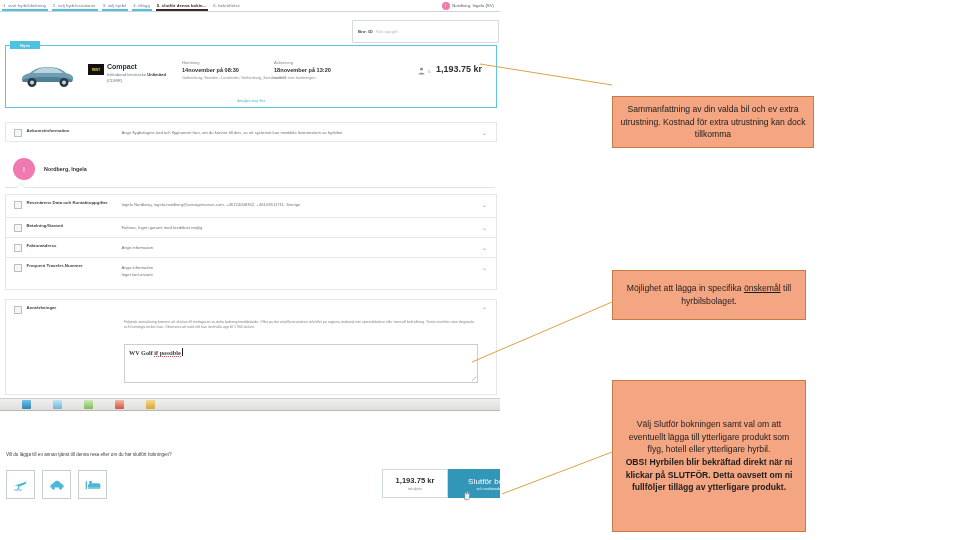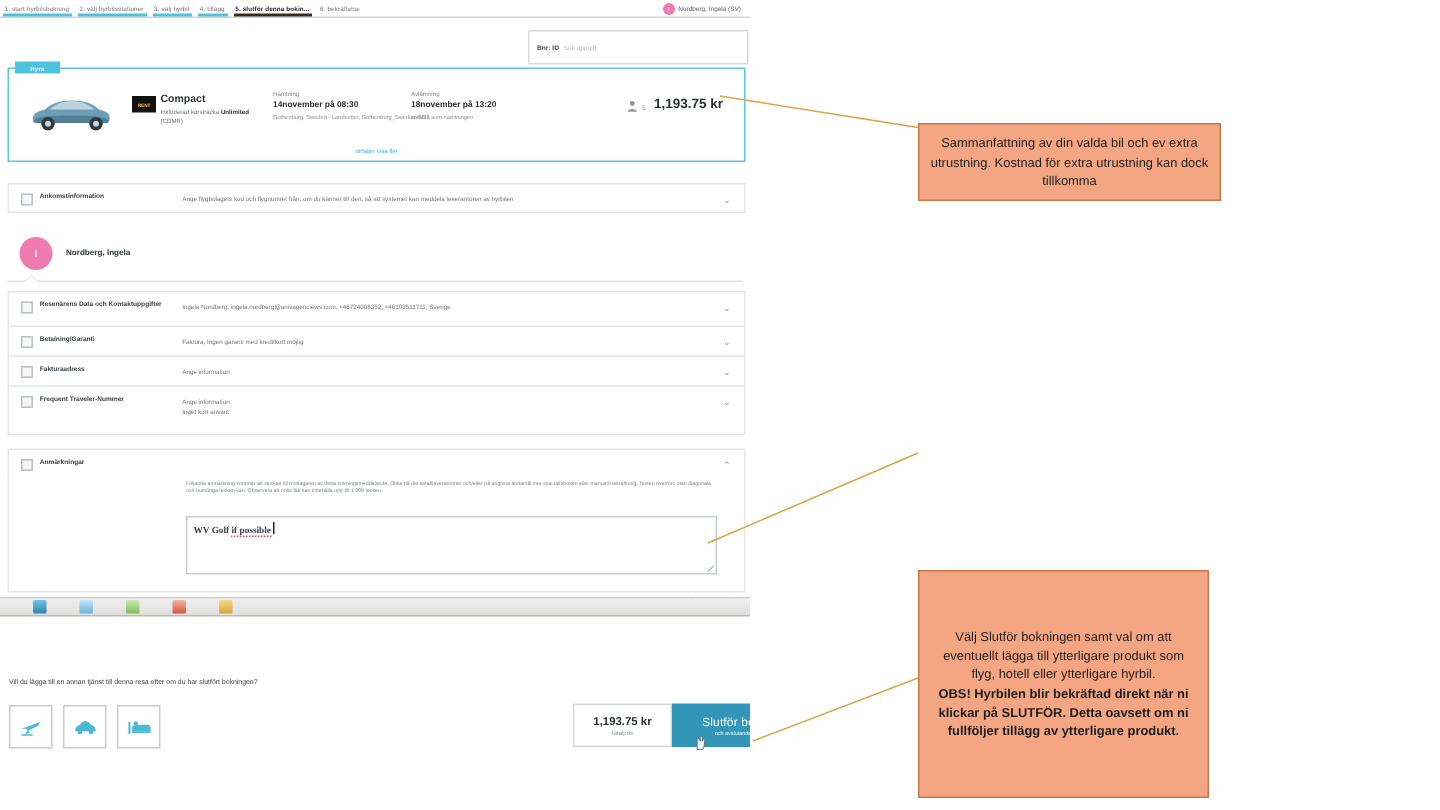--- a/index.html
+++ b/index.html
@@ -390,23 +390,28 @@
   <svg class="leader" style="left:470px;top:60px;width:160px;height:60px;">
     <line x1="142" y1="25" x2="10" y2="4" stroke="#d9a441" stroke-width="1"></line>
   </svg>
   <svg class="leader" style="left:470px;top:300px;width:160px;height:70px;">
     <line x1="142" y1="2" x2="2" y2="62" stroke="#d9a441" stroke-width="1"></line>
   </svg>
   <svg class="leader" style="left:500px;top:450px;width:120px;height:50px;">
     <line x1="112" y1="2" x2="2" y2="44" stroke="#d9a441" stroke-width="1"></line>
   </svg>
 
-  <div class="callout" style="left:612px;top:82px;width:202px;height:52px;">
+  <div class="callout" style="left:612px;top:96px;width:202px;height:52px;">
     <p class="para">Sammanfattning av din valda bil och ev extra utrustning. Kostnad för extra utrustning kan dock tillkomma</p>
   </div>
 
+  <div class="callout" style="left:612px;top:270px;width:194px;height:50px;">
+    <p class="para">
+      <span>Möjlighet att lägga in specifika </span><u>önskemål</u><span> till hyrbilsbolaget.</span>
+    </p>
+  </div>
 
   <div class="callout" style="left:612px;top:380px;width:194px;height:152px;">
     <p class="para">Välj Slutför bokningen samt val om att eventuellt lägga till ytterligare produkt som flyg, hotell eller ytterligare hyrbil.</p>
     <p class="para bold">OBS! Hyrbilen blir bekräftad direkt när ni klickar på SLUTFÖR. Detta oavsett om ni fullföljer tillägg av ytterligare produkt.</p>
   </div>
 
 </div>
 
 </body></html>

